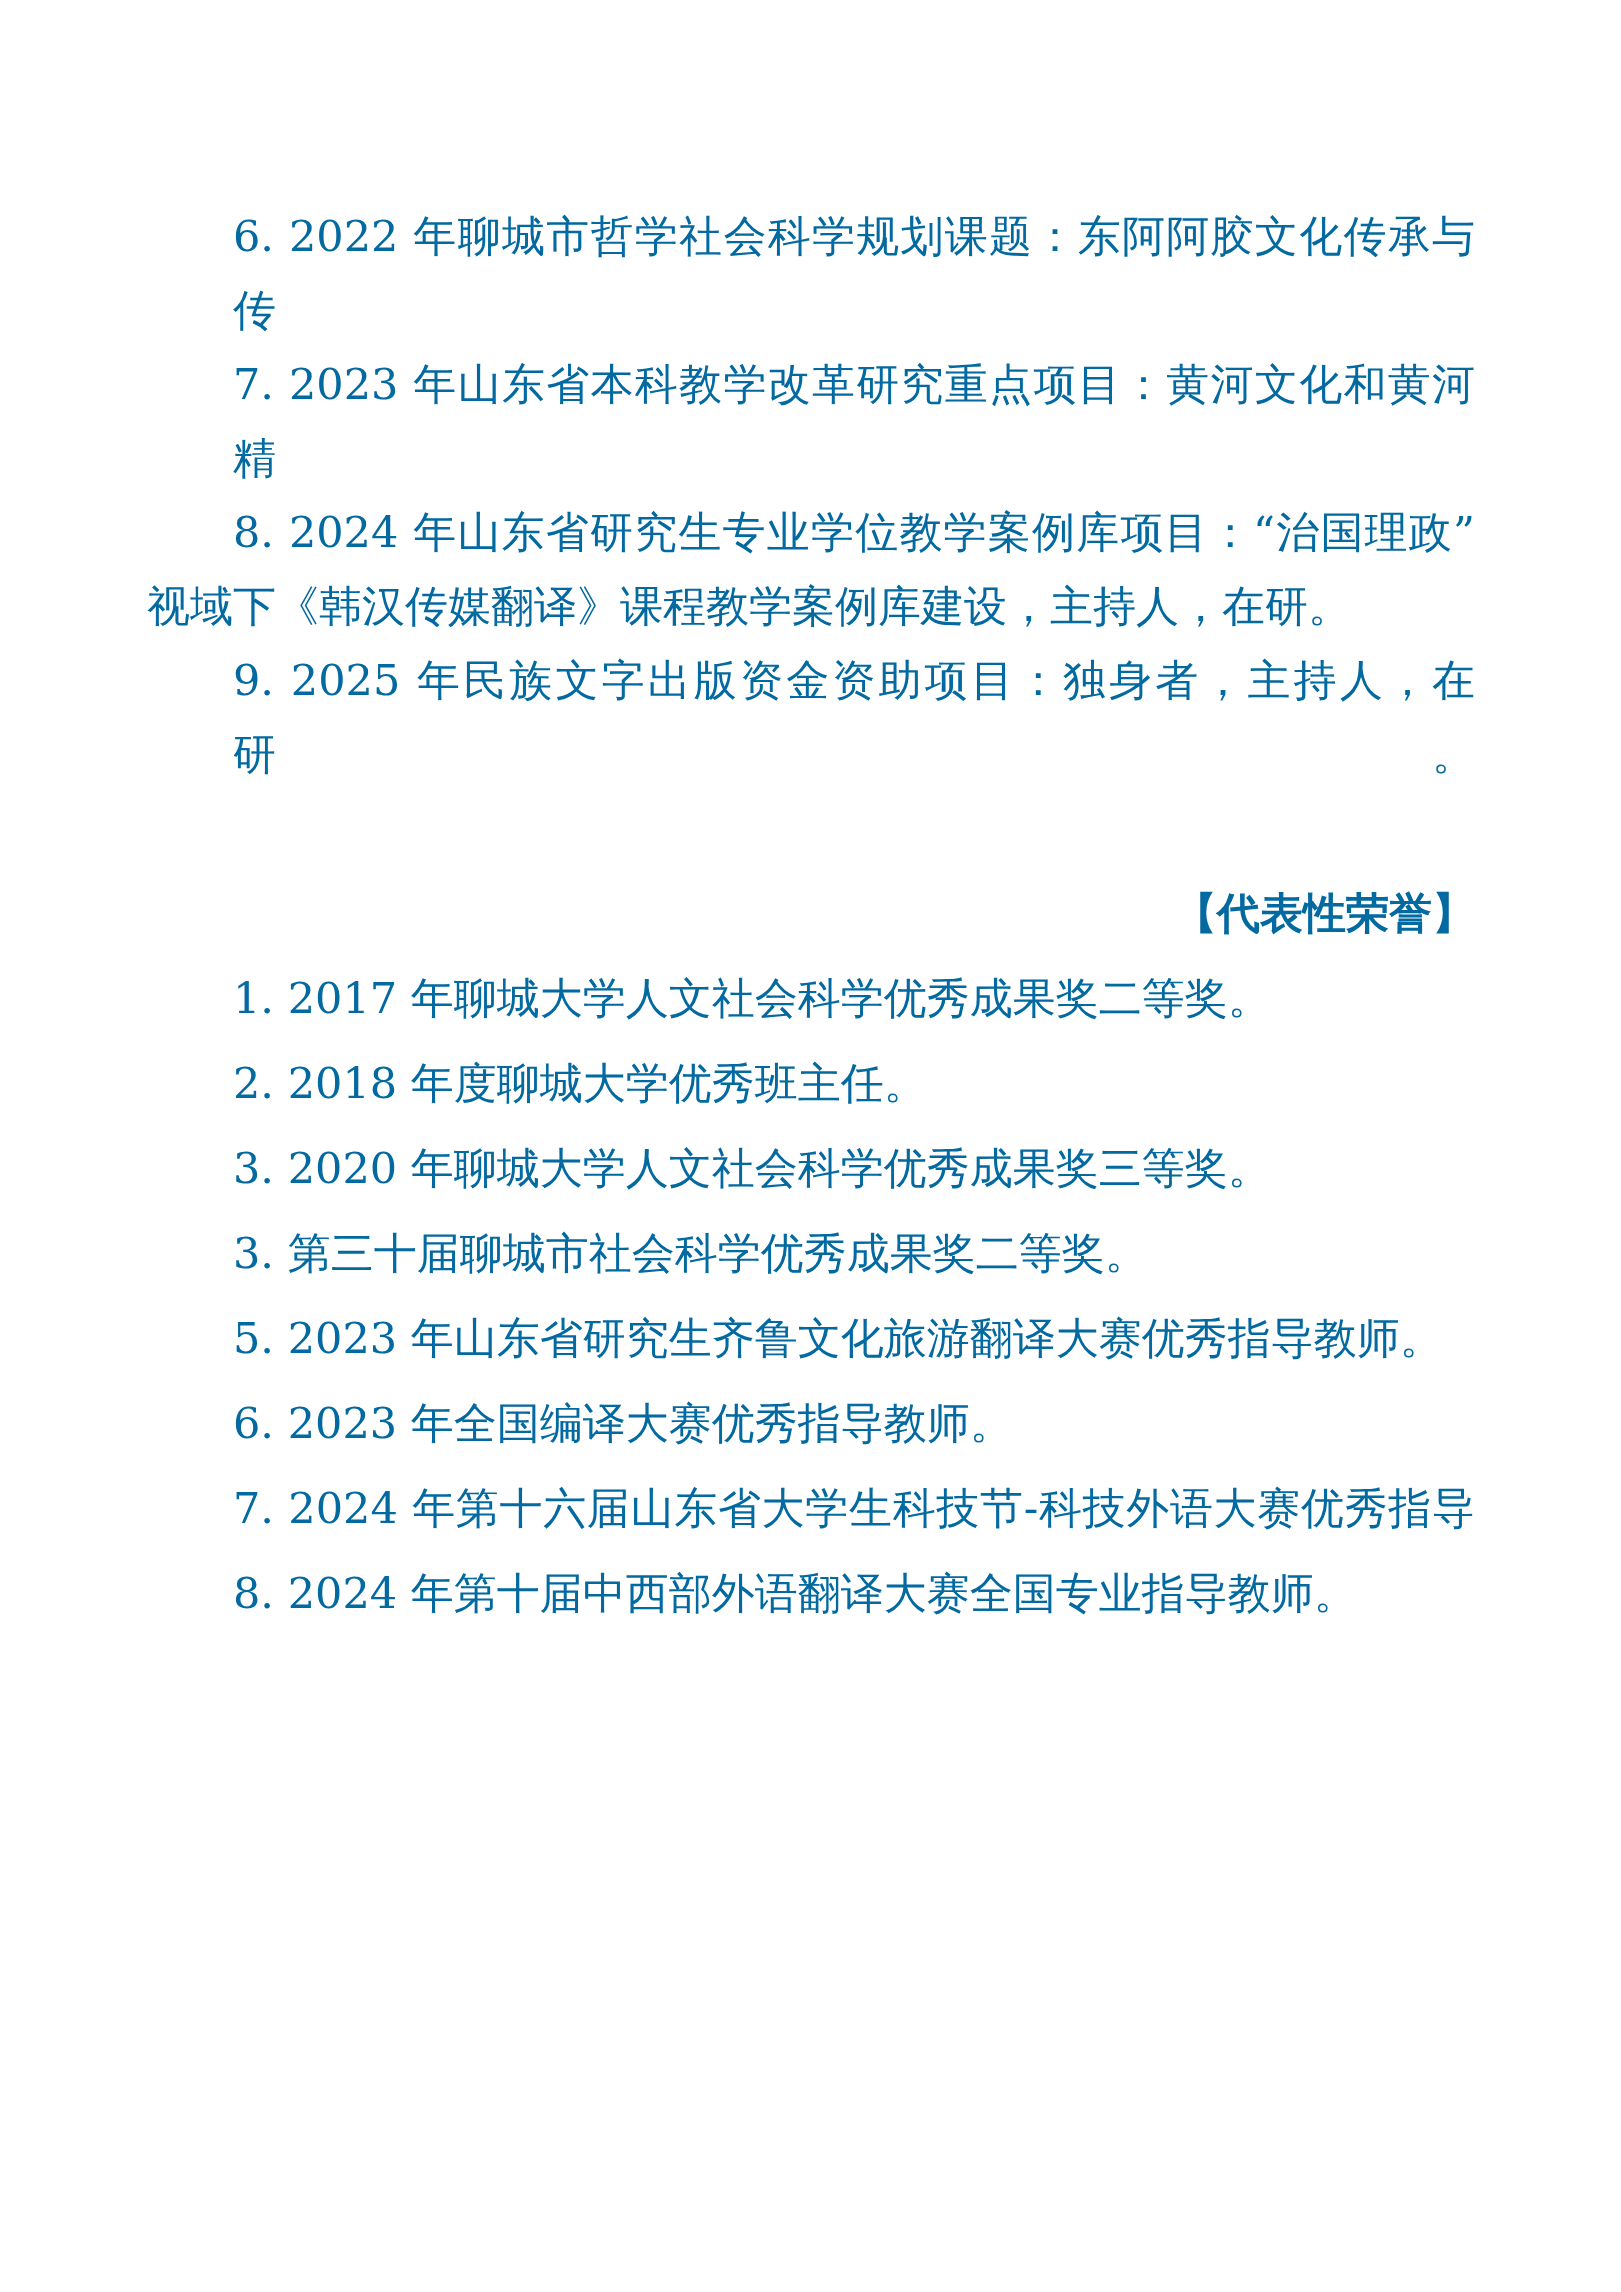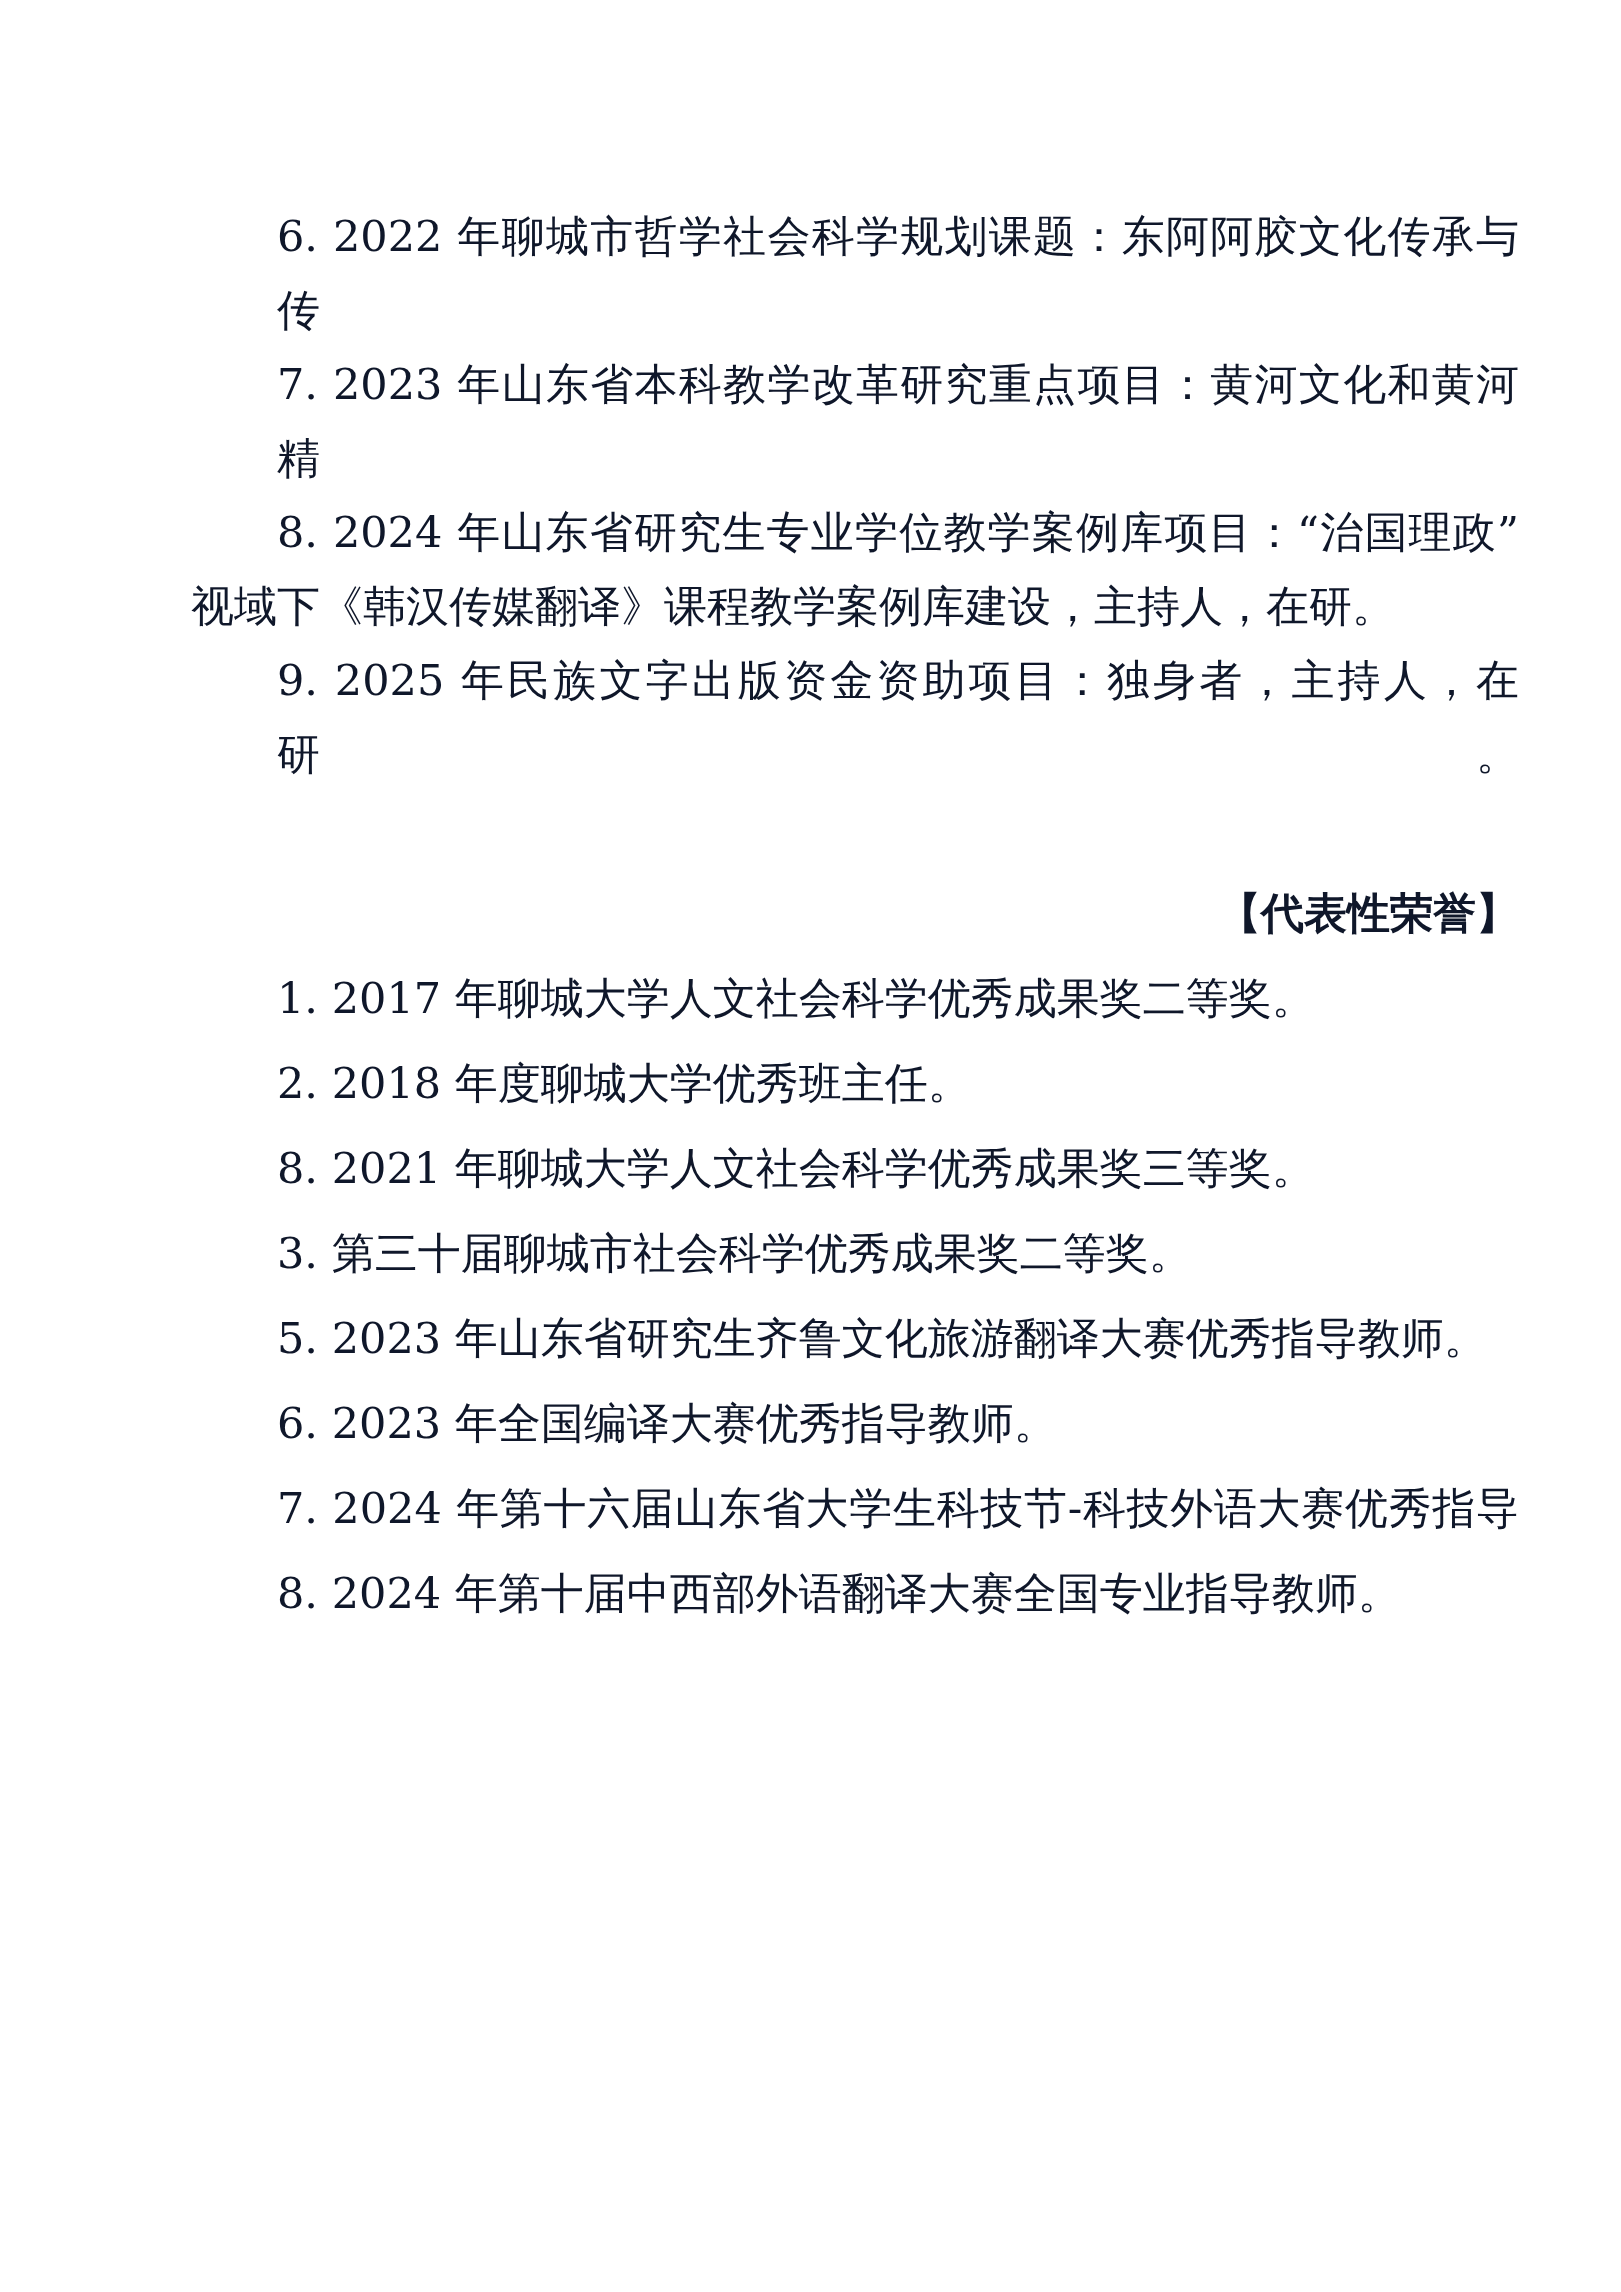--- a/index.html
+++ b/index.html
@@ -34,33 +34,33 @@
     text-align: justify;
     text-align-last: justify;
     text-justify: inter-character;
   }
   .line.bold { font-weight: 700; text-align: right; }
 </style>
 </head>
 <body>
 
 <div class="page">
-  <div class="content" id="doc-content" style="background: rgb(255, 255, 255); color: #0f172a; margin-left: 44px;">
+  <div class="content" id="doc-content" style="background: rgb(255, 255, 255); color: #0369a1;">
       <div class="section section-projects">
         <div class="line indent justify">6. 2022 年聊城市哲学社会科学规划课题：东阿阿胶文化传承与传</div>
         <div class="line indent justify">7. 2023 年山东省本科教学改革研究重点项目：黄河文化和黄河精</div>
         <div class="line indent justify">8. 2024 年山东省研究生专业学位教学案例库项目：“治国理政”</div>
         <div class="line">视域下《韩汉传媒翻译》课程教学案例库建设，主持人，在研。</div>
         <div class="line indent justify">9. 2025 年民族文字出版资金资助项目：独身者，主持人，在研。</div>
       </div>
       <div class="section section-honors">
         <div class="line indent bold">【代表性荣誉】</div>
         <div class="line indent">1. 2017 年聊城大学人文社会科学优秀成果奖二等奖。</div>
         <div class="line indent">2. 2018 年度聊城大学优秀班主任。</div>
-        <div class="line indent">8. 2021 年聊城大学人文社会科学优秀成果奖三等奖。</div>
+        <div class="line indent">3. 2020 年聊城大学人文社会科学优秀成果奖三等奖。</div>
         <div class="line indent">3. 第三十届聊城市社会科学优秀成果奖二等奖。</div>
         <div class="line indent">5. 2023 年山东省研究生齐鲁文化旅游翻译大赛优秀指导教师。</div>
         <div class="line indent">6. 2023 年全国编译大赛优秀指导教师。</div>
         <div class="line indent justify">7. 2024 年第十六届山东省大学生科技节-科技外语大赛优秀指导</div>
         <div class="line indent">8. 2024 年第十届中西部外语翻译大赛全国专业指导教师。</div>
       </div>
     </div>
 </div>
 
 

